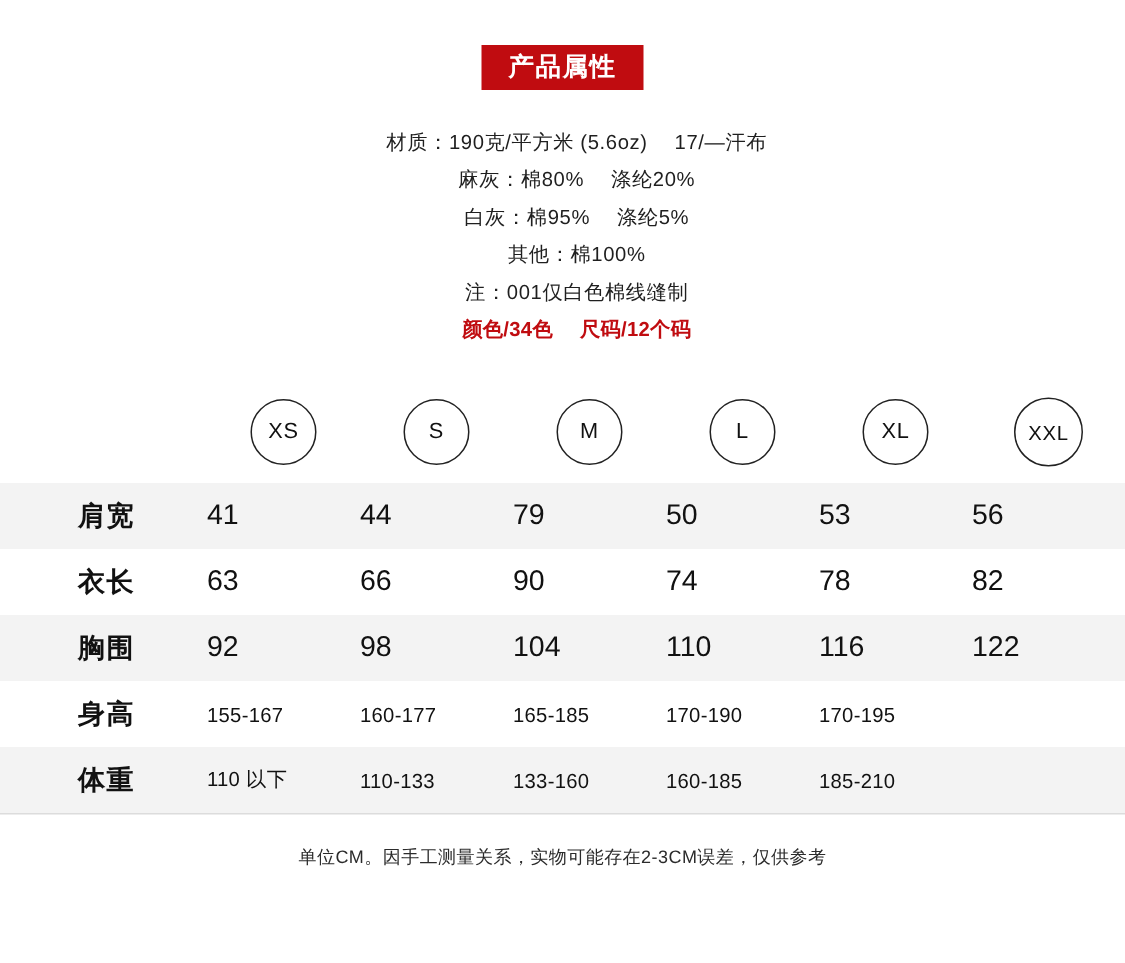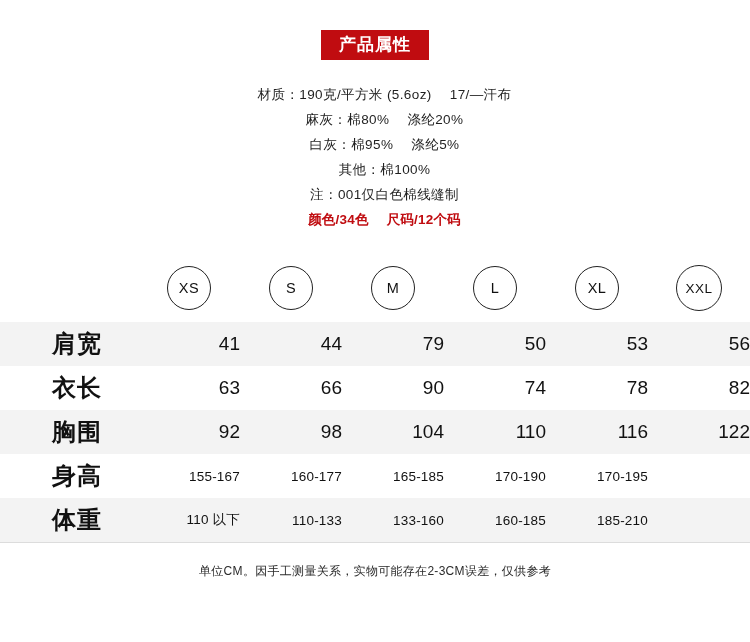--- a/index.html
+++ b/index.html
@@ -62,28 +62,28 @@
     align-items: center;
     width: 750px;
   }
   .row.sizes { height: 68px; }
   .row.data { height: 44px; }
   .row.data.shade { background: #f3f3f3; }
 
   .rowlabel {
     width: 138px;
     padding-left: 52px;
-    font-size: 24px;
+    font-size: 18px;
     font-weight: bold;
     color: #111;
     letter-spacing: 1px;
   }
   .cell {
     flex: 1 1 0;
-    text-align: right;
+    text-align: left;
     font-size: 19px;
     color: #111;
   }
   .cell.small { font-size: 13.5px; letter-spacing: 0.2px; }
 
   
   .circle {
     width: 44px;
     height: 44px;
     border: 1.4px solid #222;

